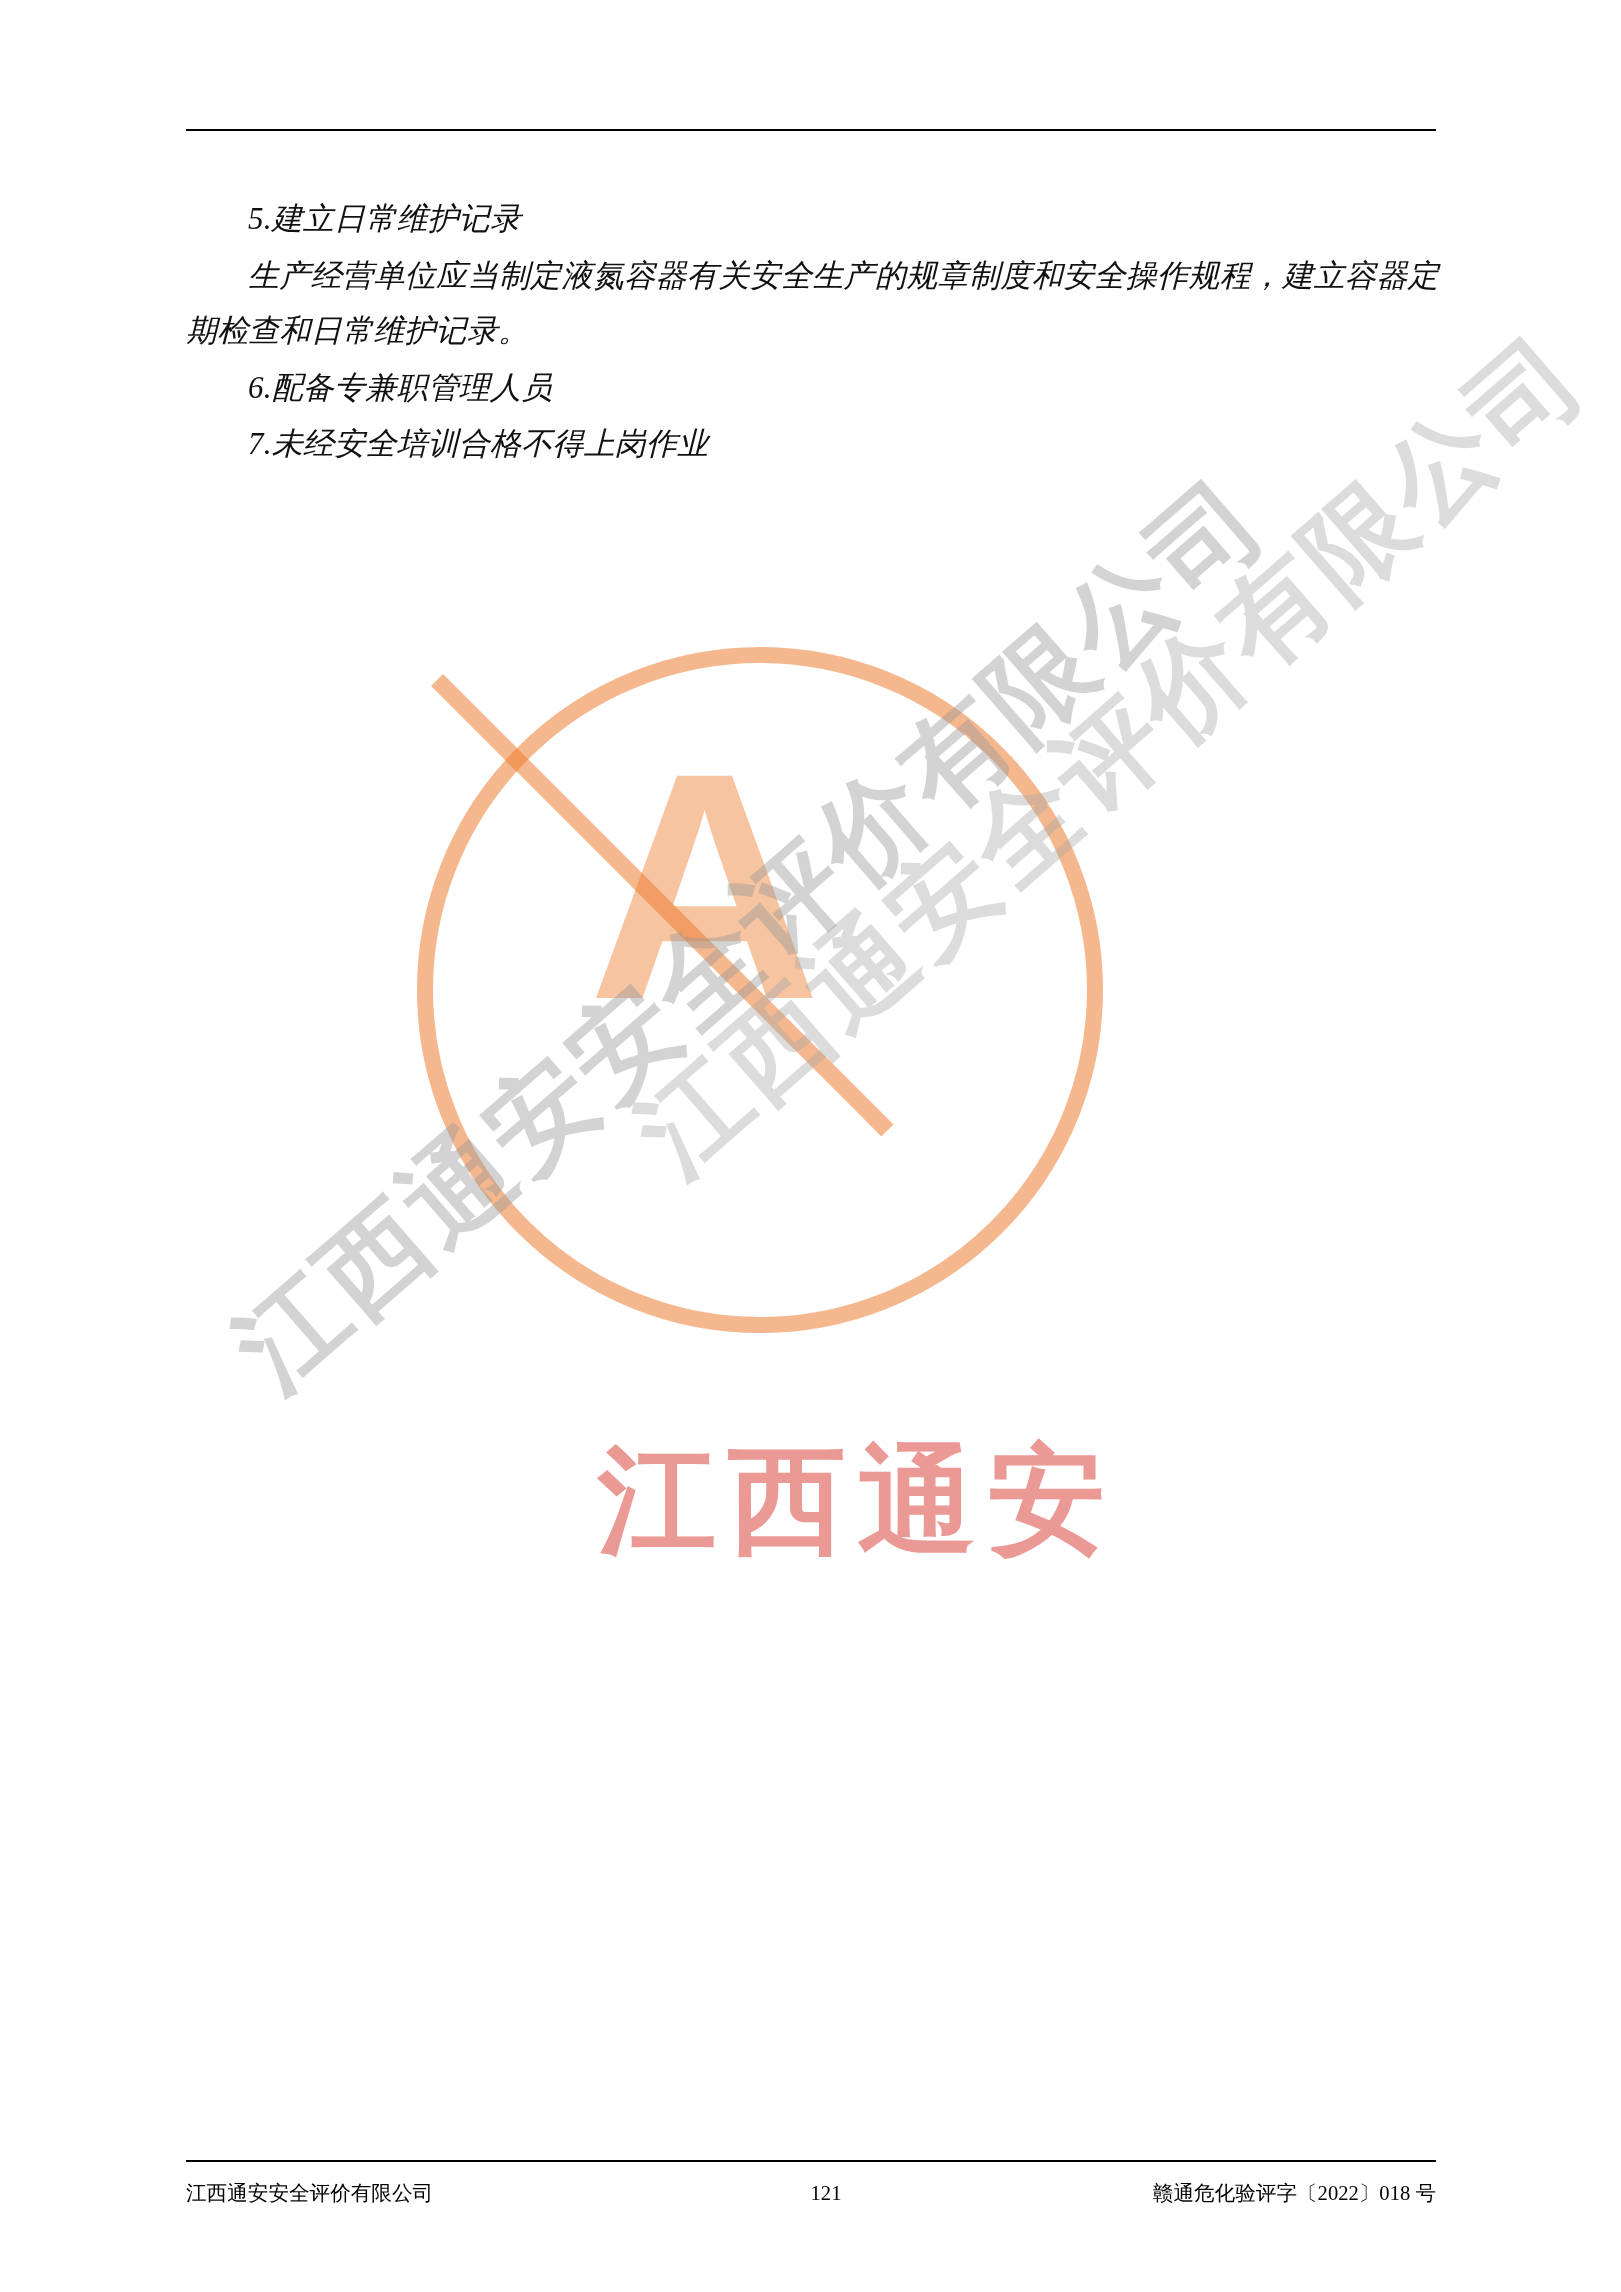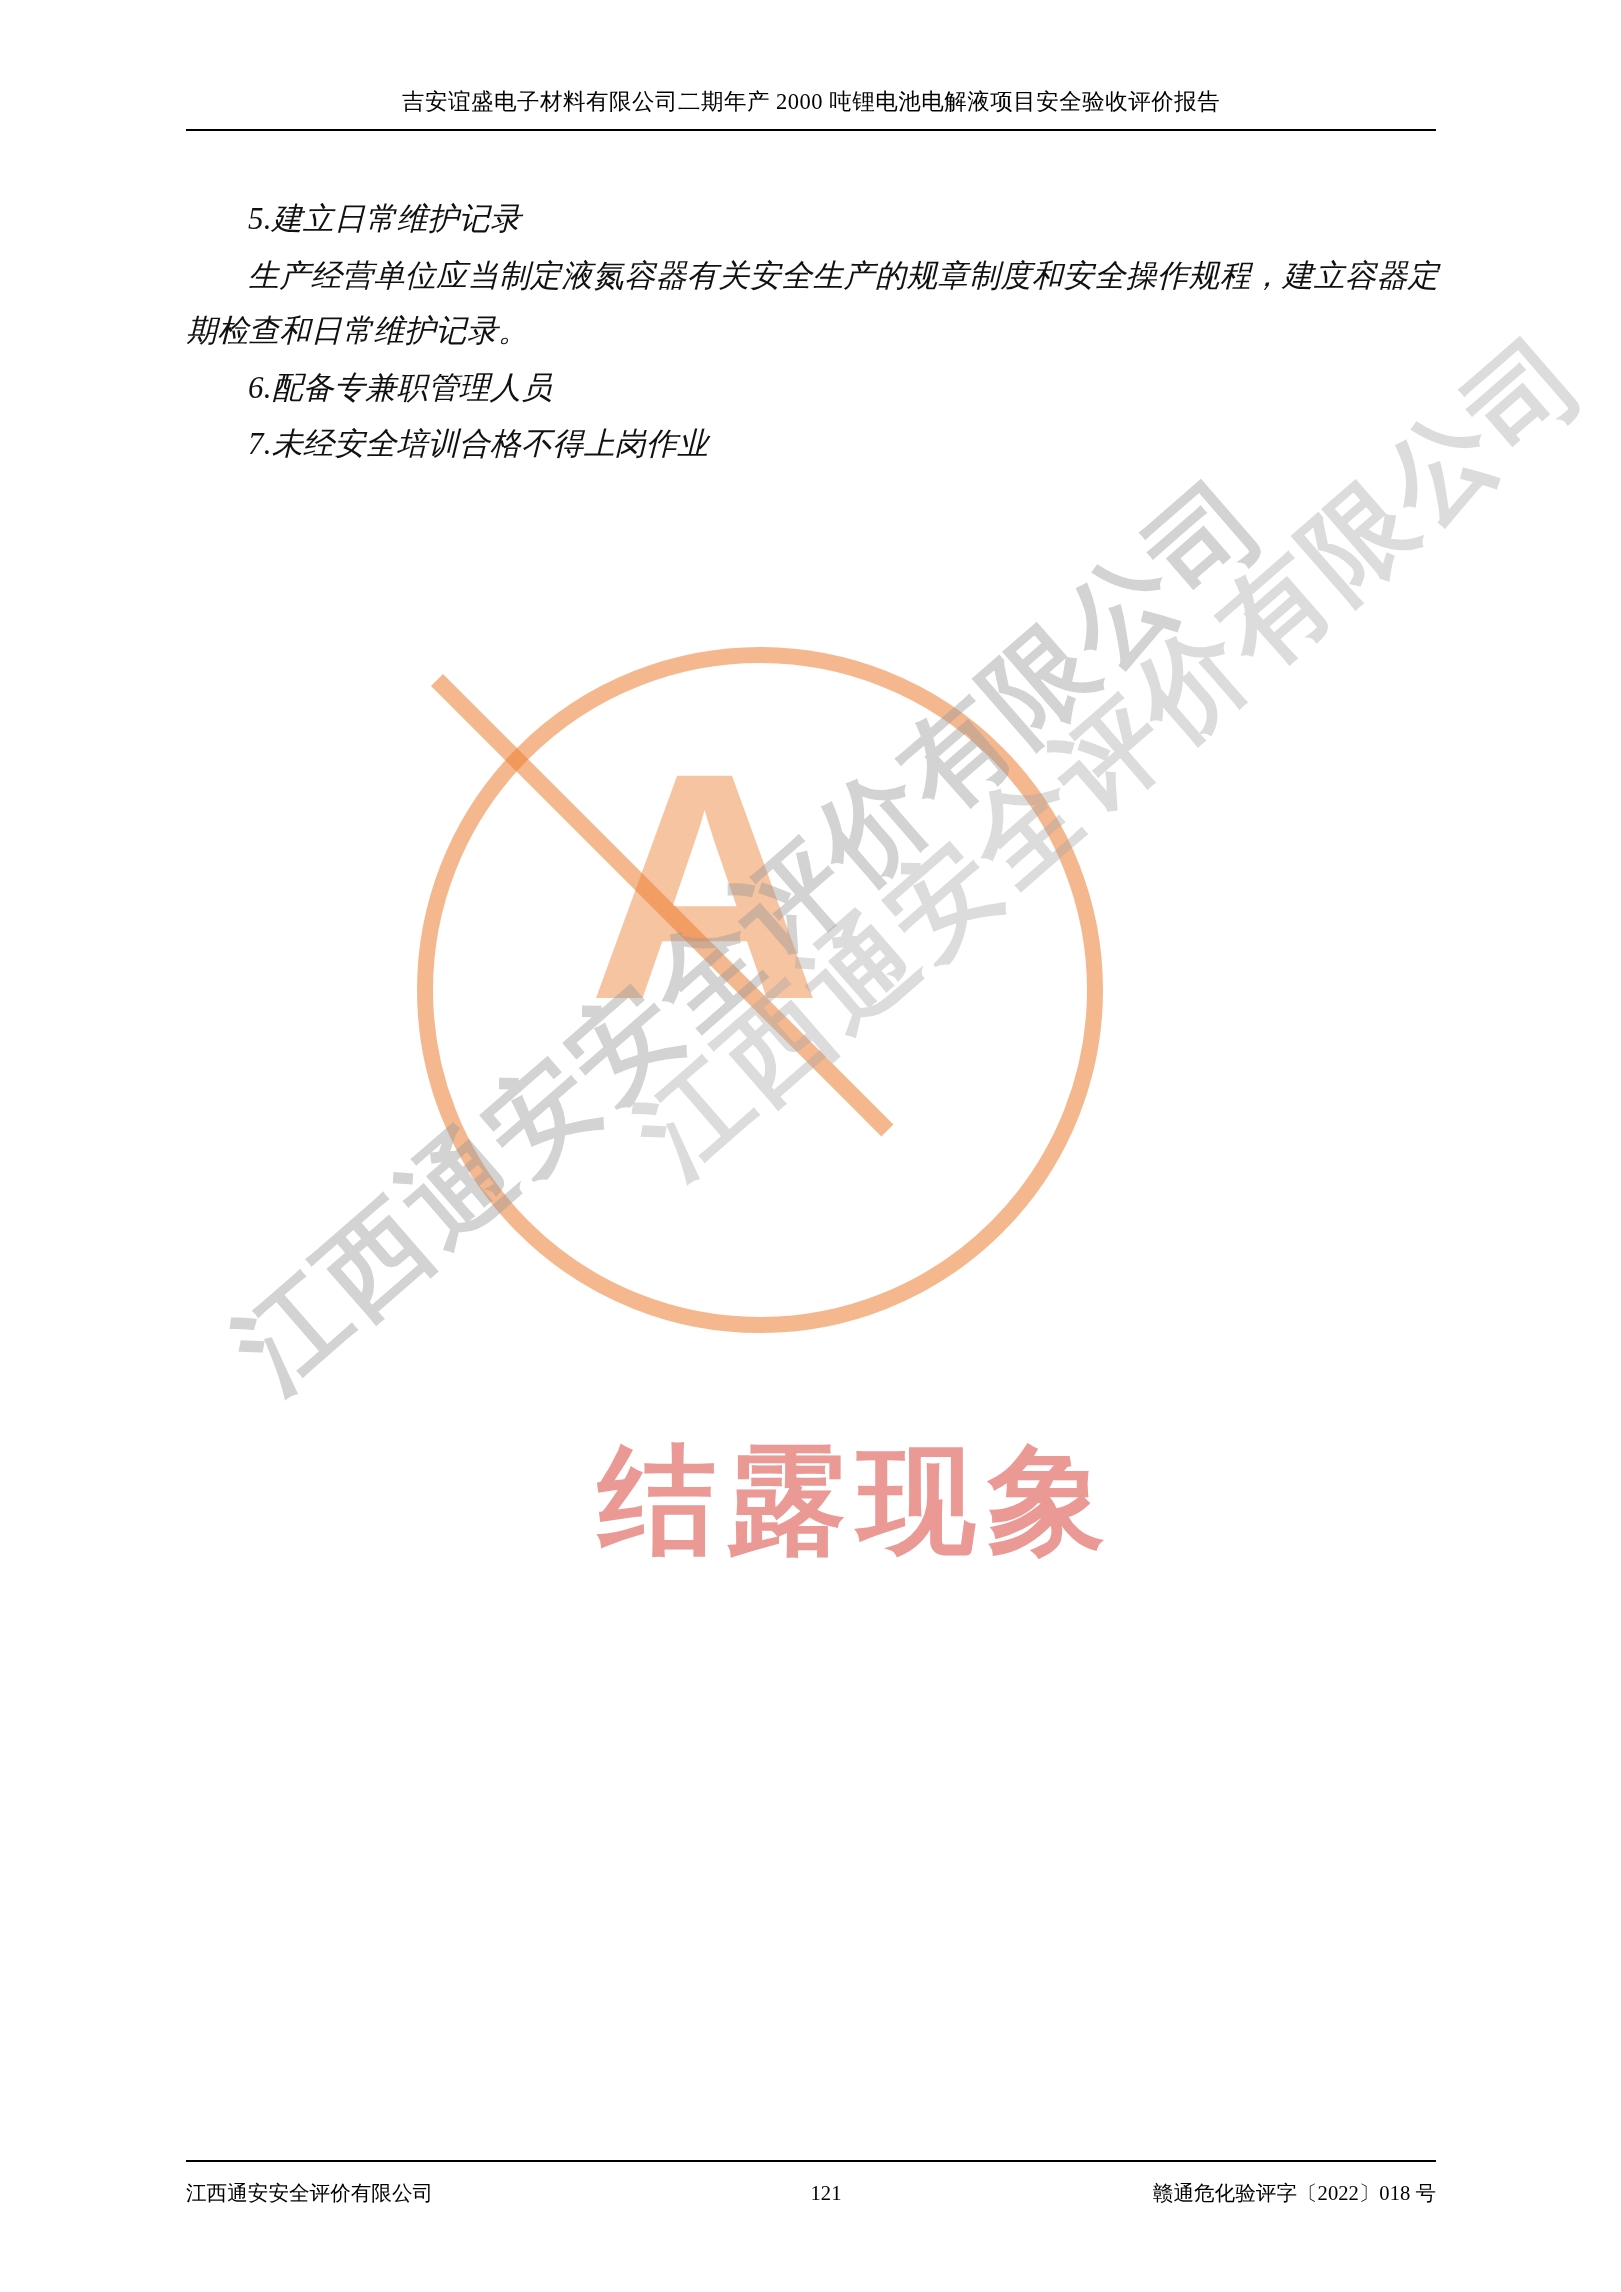--- a/index.html
+++ b/index.html
@@ -177,30 +177,27 @@
     transform: rotate(-41deg);
     transform-origin: 0 0;
     letter-spacing: 3.9px;
   }
 </style>
 </head>
 <body>
 
 <div class="page">
 
-  <div class="header">
-    <div class="header-title">吉安谊盛电子材料有限公司二期年产 2000 吨锂电池电解液项目安全验收评价报告</div>
-  </div>
   <div class="header-rule"></div>
 
   <div class="watermark">
     <div class="wm-ring"></div>
     <div class="wm-slash"></div>
     <div class="wm-A">A</div>
-    <div class="wm-cn-red">结露现象</div>
+    <div class="wm-cn-red">江西通安</div>
     <div class="wm-diag">江西通安安全评价有限公司</div>
     <div class="wm-diag2">江西通安全评价有限公司</div>
   </div>
 
   <div class="content">
     <p class="para indent">5.建立日常维护记录</p>
     <p class="para indent">生产经营单位应当制定液氮容器有关安全生产的规章制度和安全操作规程，建立容器定期检查和日常维护记录。</p>
     <p class="para indent">6.配备专兼职管理人员</p>
     <p class="para indent">7.未经安全培训合格不得上岗作业</p>
   </div>

